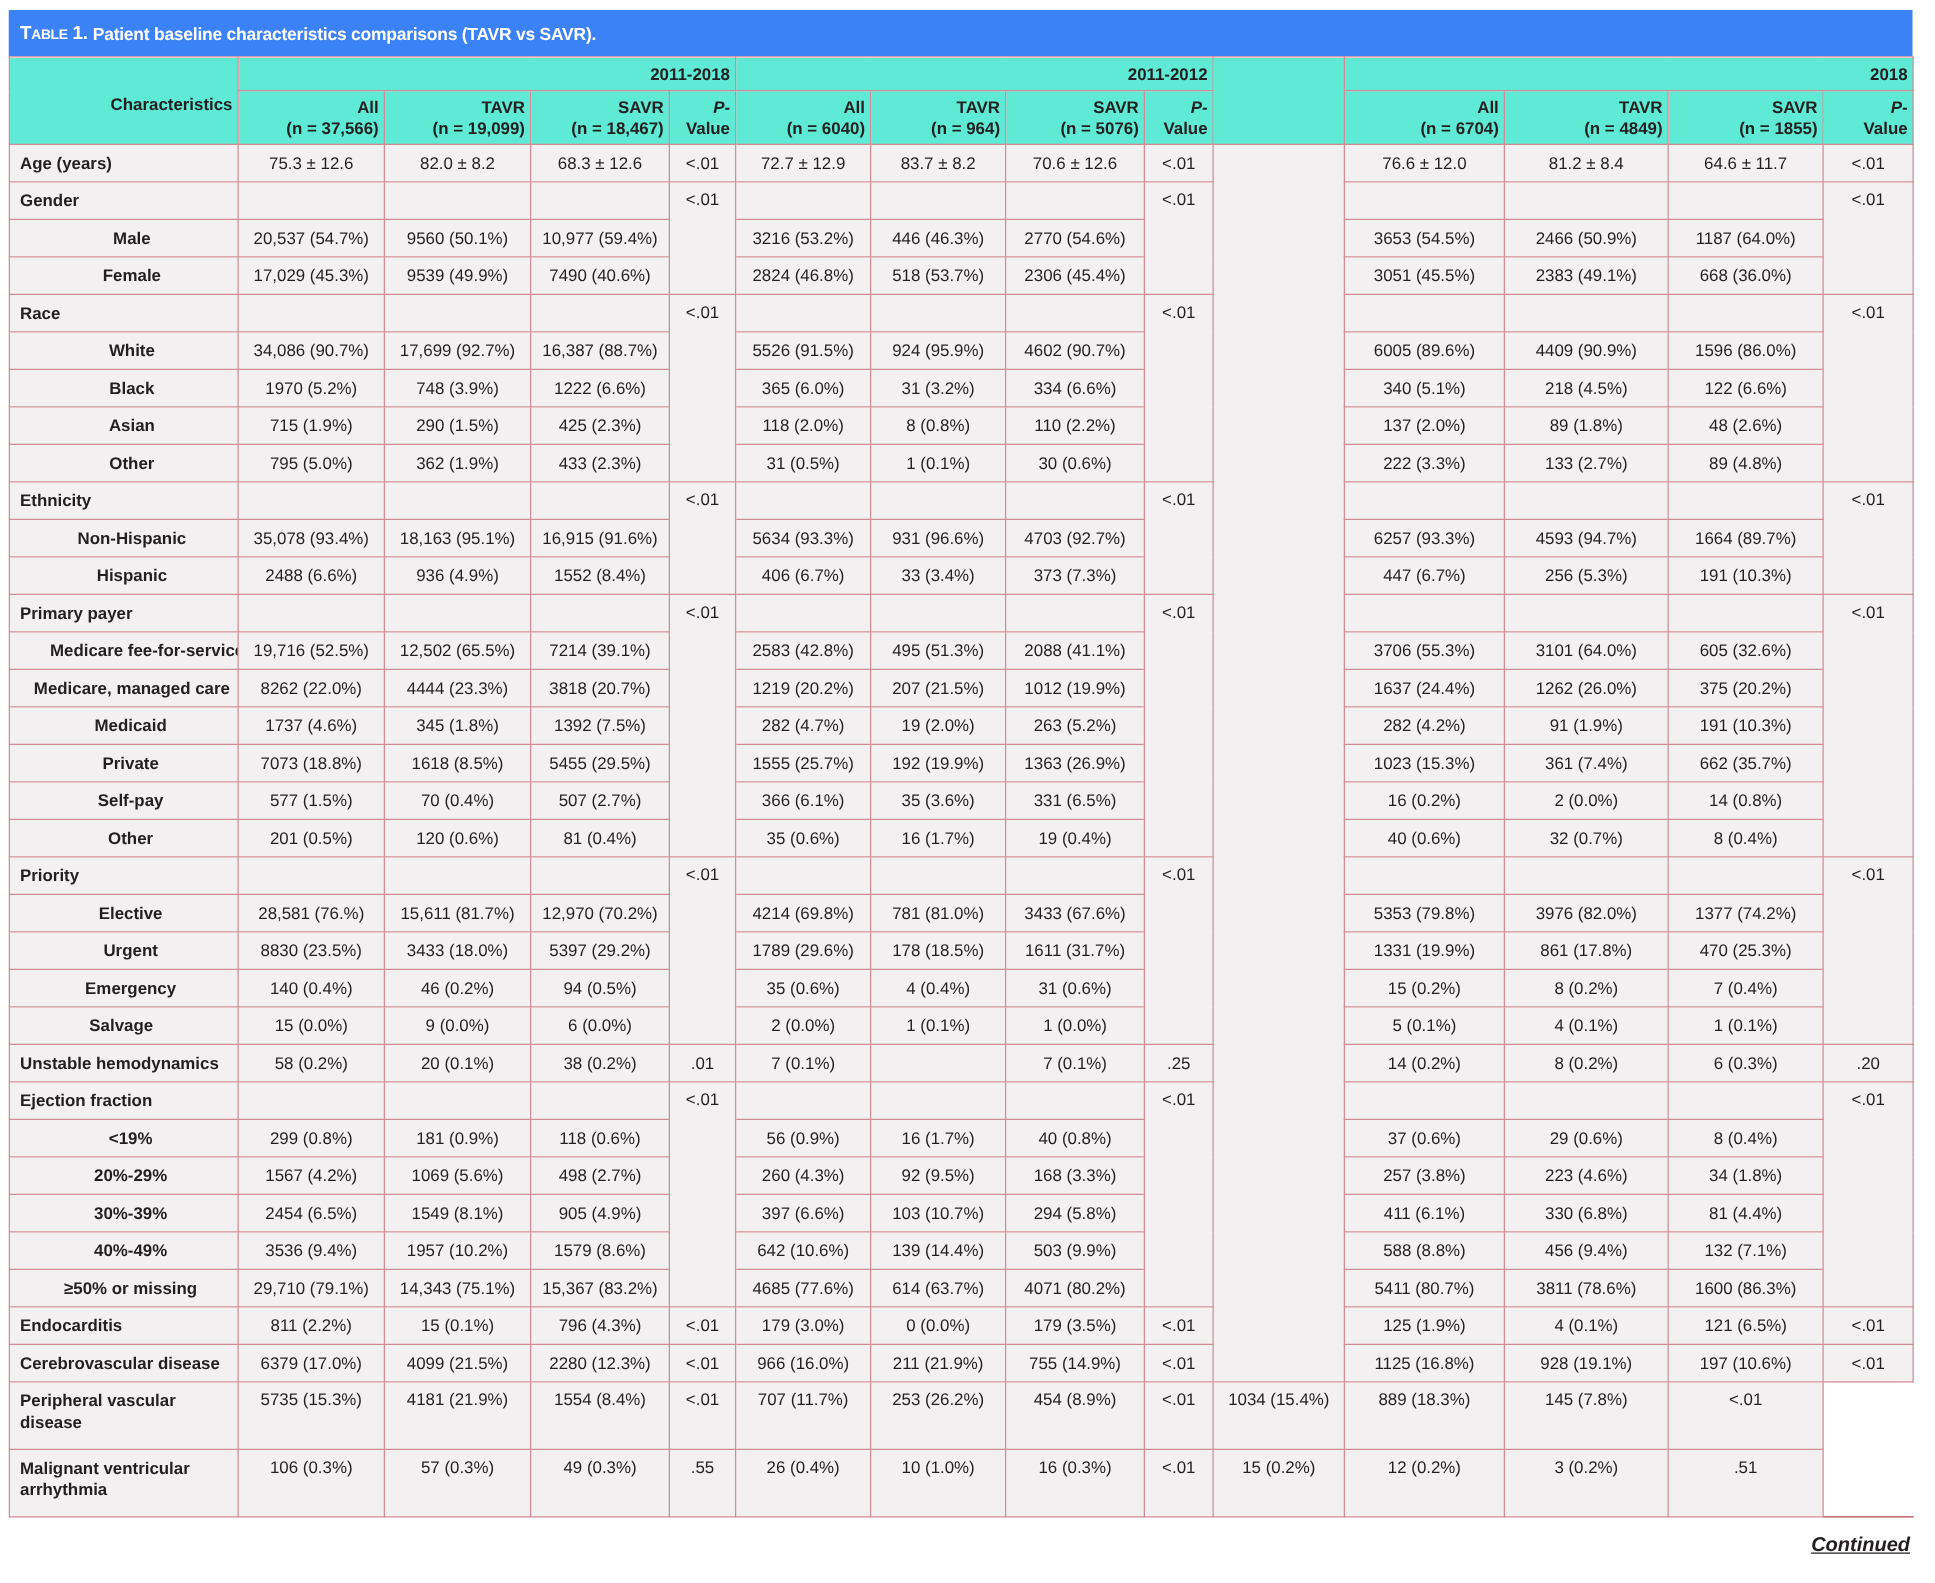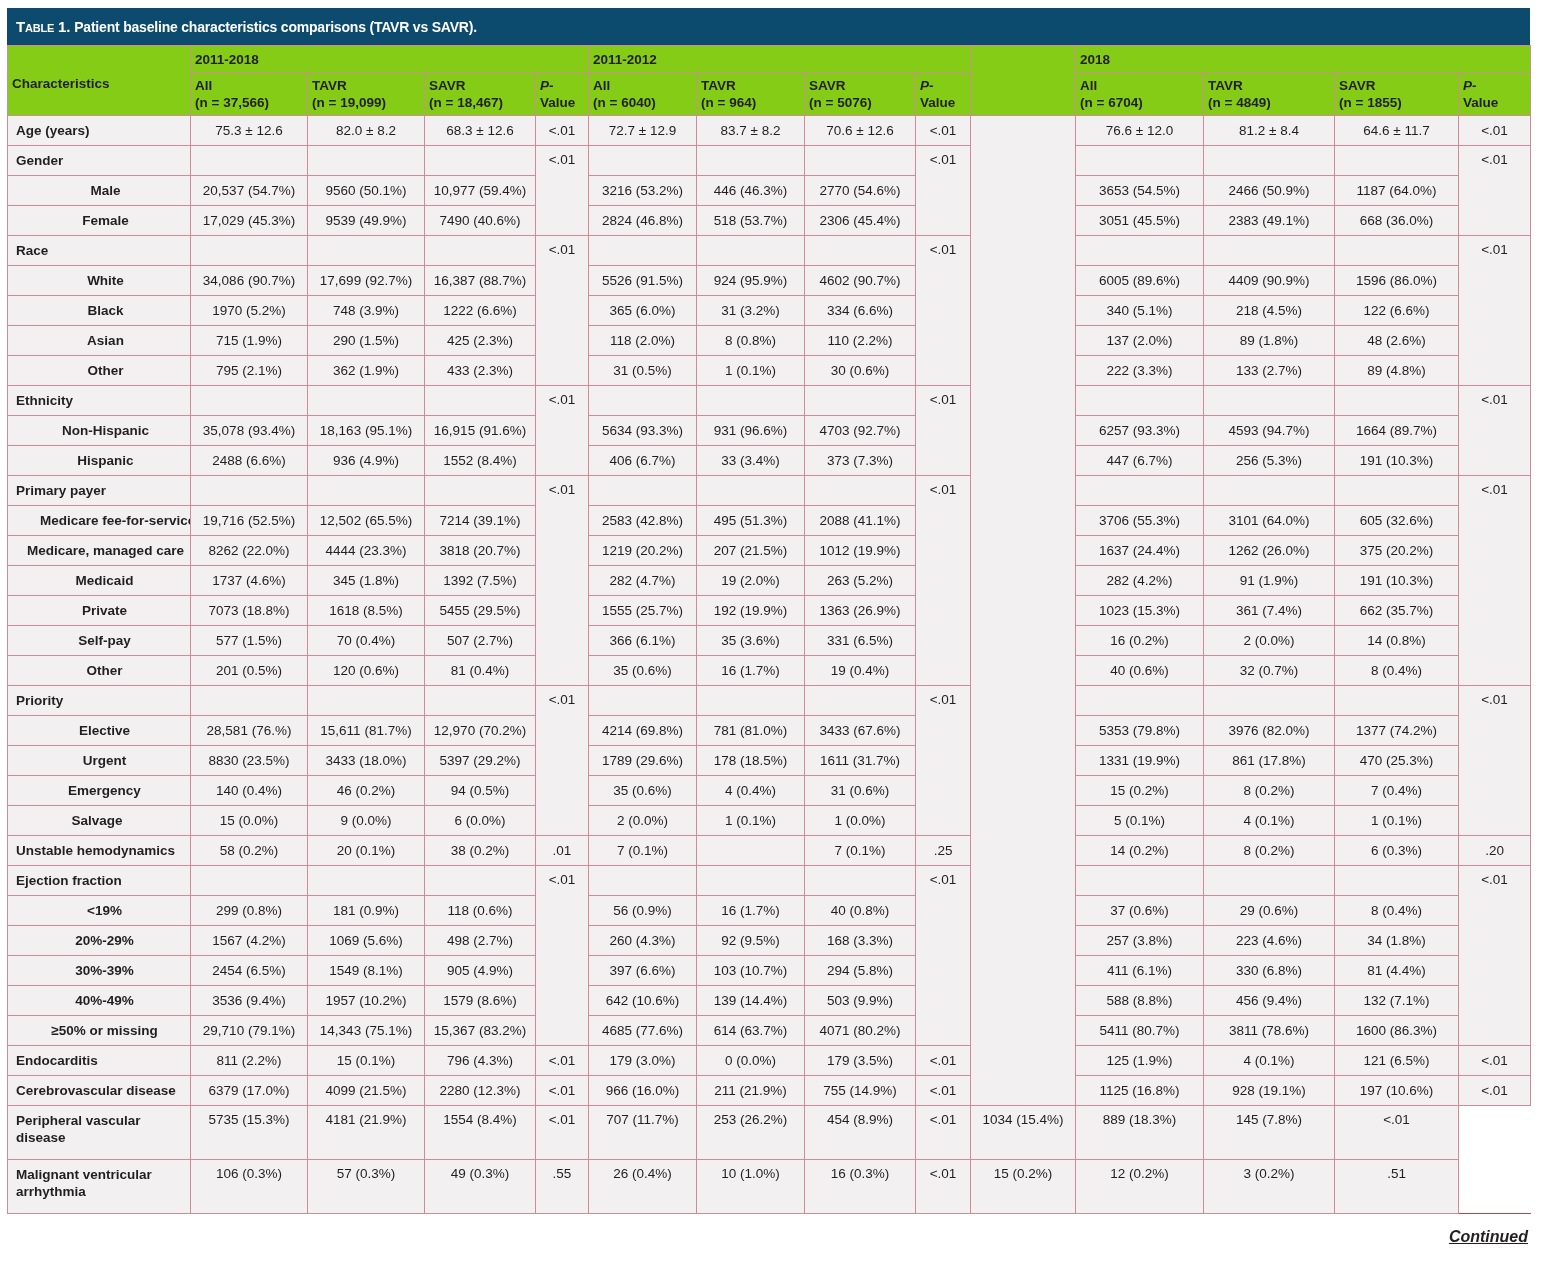--- a/index.html
+++ b/index.html
@@ -1,22 +1,22 @@
 <!DOCTYPE html>
 <html><head>
 <meta charset="utf-8">
 <style>
   html, body { margin: 0; padding: 0; background: #ffffff; }
   body { width: 1548px; height: 1266px; position: relative; font-family: "Liberation Sans", sans-serif; color: #231f20; }
   .wrap { position: absolute; left: 7px; top: 8px; width: 1523px; }
-  .title-bar { background: #0c4a6e; color: #ffffff; height: 37px; display: flex; align-items: center; padding-left: 9px; font-weight: bold; font-size: 14px; letter-spacing: -0.2px; }
+  .title-bar { background: #3b82f6; color: #ffffff; height: 37px; display: flex; align-items: center; padding-left: 9px; font-weight: bold; font-size: 14px; letter-spacing: -0.2px; }
   .title-bar .tlabel { font-variant: small-caps; font-size: 15px; margin-right: 4px; }
   table { border-collapse: collapse; width: 1523px; table-layout: fixed; font-size: 13.5px; }
   td, th { border: 1px solid #d08c96; padding: 0 4px; height: 29px; vertical-align: middle; overflow: hidden; white-space: nowrap; }
-  thead th { background: #84cc16; font-weight: bold; text-align: left; }
+  thead th { background: #5eead4; font-weight: bold; text-align: right; }
   thead tr.yr th { height: 26px; }
   thead tr.sub th { height: 42px; line-height: 17px; margin-top: 43px; }
   tbody td { background: #f2f0f1; text-align: center; }
   tbody td.lbl { text-align: left; font-weight: bold; padding-left: 8px; }
   tbody td.lbl.sub { padding-left: 17px; text-align: center; }
   tbody td.pv { vertical-align: top; padding-top: 6px; }
   tbody td.top { vertical-align: top; padding-top: 6px; margin-left: 44px; }
   tbody tr.grp-start td { border-top: 1.5px solid #b54352; }
   tbody tr.two td { height: 47px; }
   tbody tr.two td.lbl { white-space: normal; line-height: 17px; }
@@ -177,21 +177,21 @@
           <td>425 (2.3%)</td>
         <td>118 (2.0%)</td>
           <td>8 (0.8%)</td>
           <td>110 (2.2%)</td>
         <td>137 (2.0%)</td>
           <td>89 (1.8%)</td>
           <td>48 (2.6%)</td>
       </tr>
       <tr>
         <td class="lbl sub">Other</td>
-        <td>795 (2.1%)</td>
+        <td>795 (5.0%)</td>
           <td>362 (1.9%)</td>
           <td>433 (2.3%)</td>
         <td>31 (0.5%)</td>
           <td>1 (0.1%)</td>
           <td>30 (0.6%)</td>
         <td>222 (3.3%)</td>
           <td>133 (2.7%)</td>
           <td>89 (4.8%)</td>
       </tr>
 

